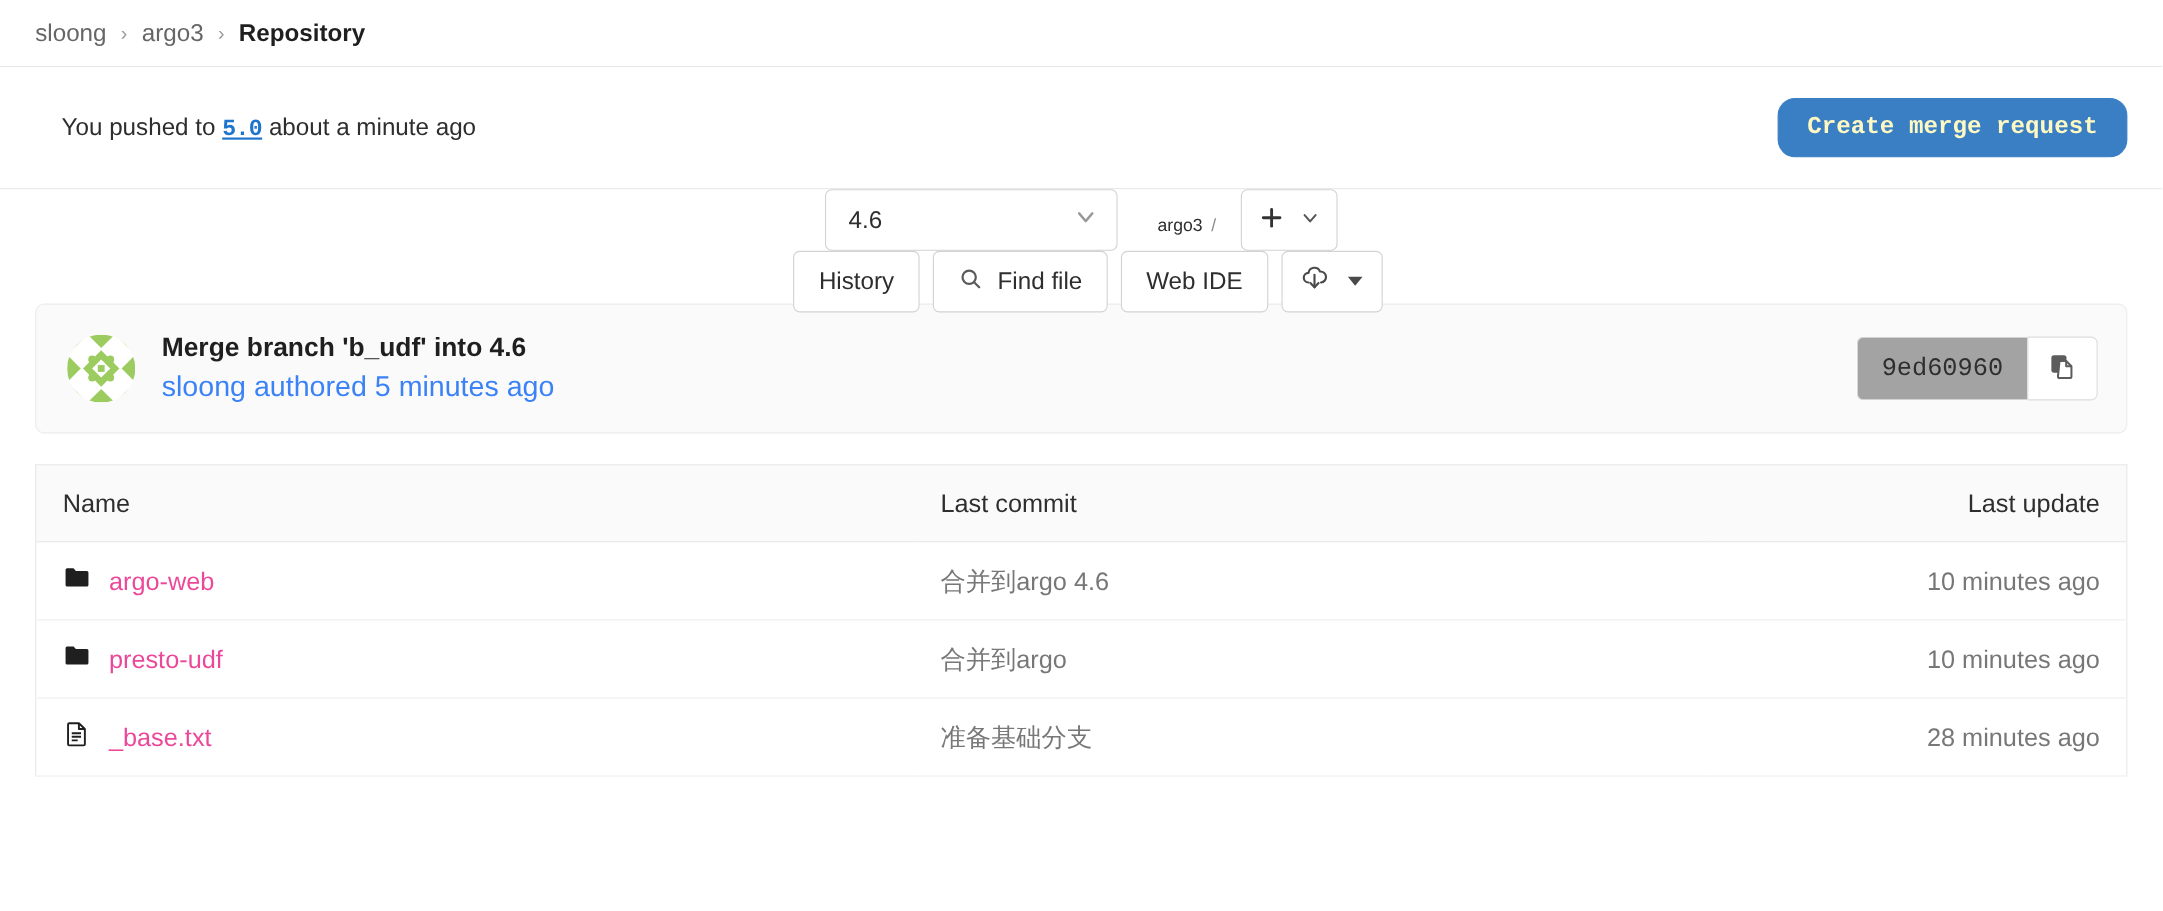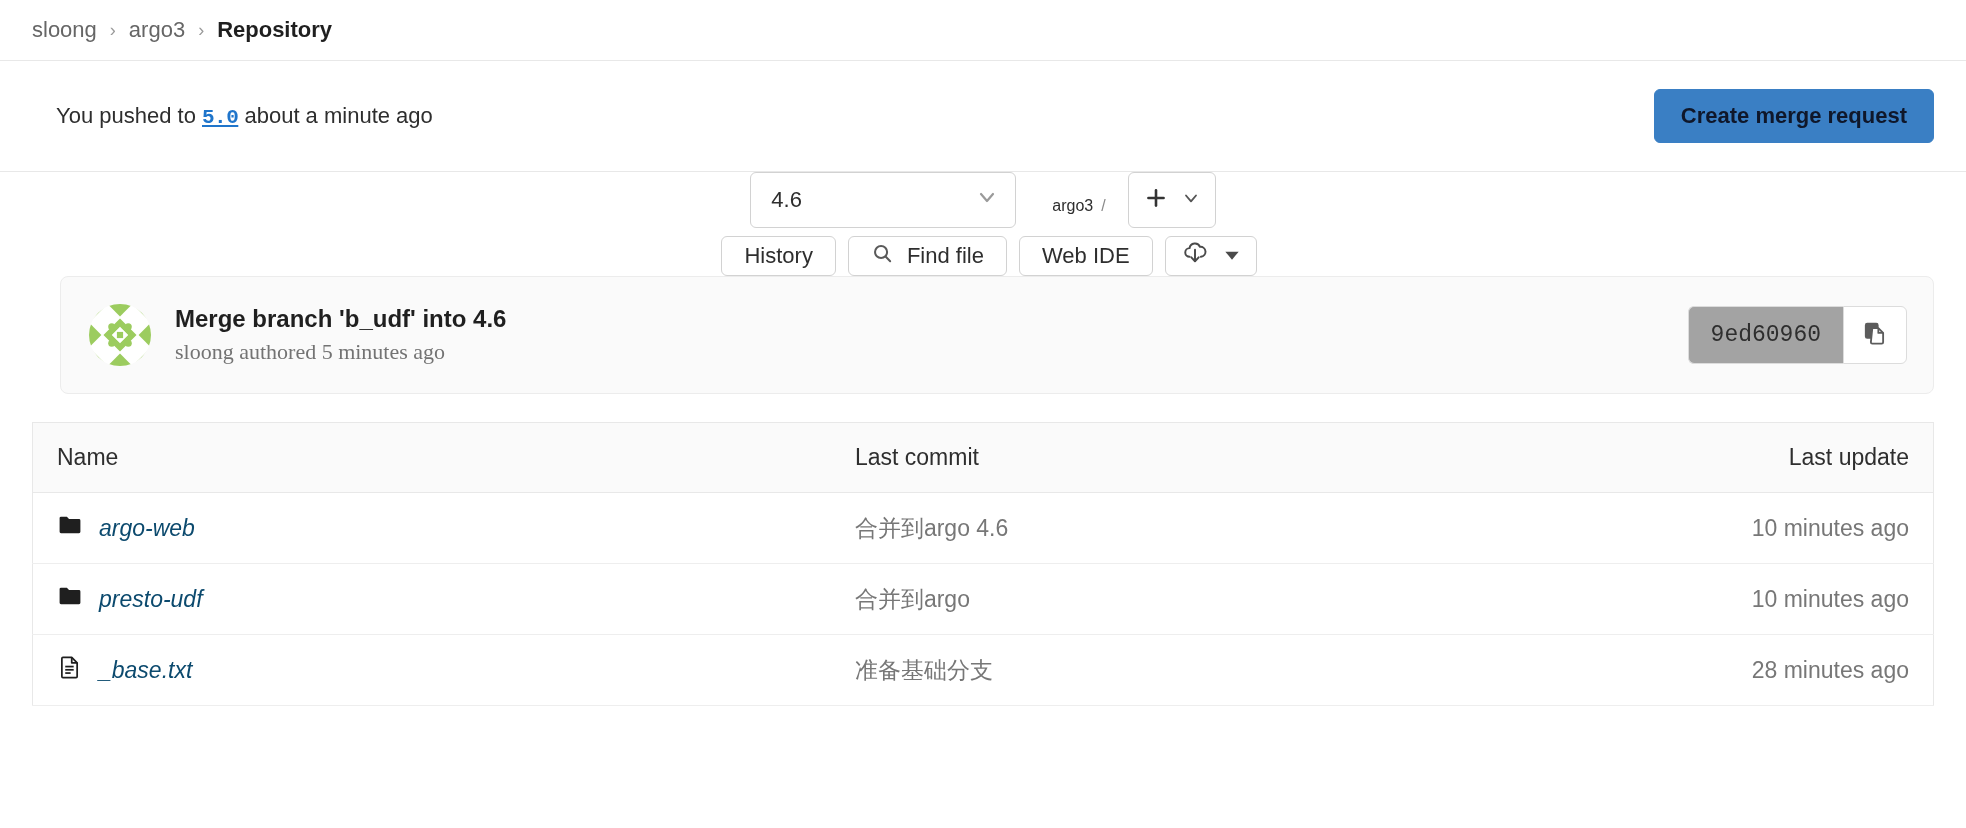--- a/index.html
+++ b/index.html
@@ -48,28 +48,28 @@
   .push-text { font-size: 22px; color: #2e2e2e; }
   .push-branch {
     font-family: "Liberation Mono", monospace;
     color: #1f75cb;
     font-weight: 700;
     font-size: 21px;
     letter-spacing: -0.5px;
   }
   .btn-primary {
     background: #3a7fc4;
-    color: #0f172a;
+    color: #fef9c3;
     border: 1px solid #3a7fc4;
-    border-radius: 6px;
+    border-radius: 16px;
     font-size: 22px;
     font-weight: 700;
     padding: 14px 26px;
     cursor: pointer;
-    font-family: Liberation Sans, sans-serif;
+    font-family: Liberation Mono, monospace;
     line-height: 1.1;
   }
 
   
   .toolbar {
     height: 104px;
     display: flex;
     align-items: center;
     justify-content: space-between;
     padding: 0 32px;
@@ -109,38 +109,38 @@
     background: #ffffff;
     display: flex;
     align-items: center;
     justify-content: center;
     gap: 12px;
     cursor: pointer;
   }
   .plus-glyph { font-size: 28px; color: #333; line-height: 1; font-weight: 400; }
 
   .tb-btn {
-    height: 40px;
+    height: 56px;
     border: 1px solid #d2d2d2;
     background: #ffffff;
     font-size: 22px;
     color: #2e2e2e;
     padding: 0 22px;
     display: flex;
     align-items: center;
     gap: 13px;
     cursor: pointer;
     font-family: "Liberation Sans", sans-serif;
     border-radius: 6px;
     margin-left: 12px;
   }
   .tb-btn.icon-only { padding: 0 16px; gap: 16px; }
 
   
-  .commit-wrap { padding: 0 32px; margin-left: 28px; }
+  .commit-wrap { padding: 0 32px; }
   .commit-panel {
     background: #fafafa;
     border: 1px solid #ececec;
     border-radius: 8px;
     height: 118px;
     display: flex;
     align-items: center;
     justify-content: space-between;
     padding: 0 26px 0 28px;
   }
@@ -153,25 +153,24 @@
     flex: none;
   }
   .commit-meta { margin-left: 24px; }
   .commit-title {
     font-size: 24px;
     font-weight: 700;
     color: #1f1f1f;
     line-height: 1.32;
   }
   .commit-sub {
-    font-size: 22px;
-    color: #737373;
+    font-size: 26px;
+    color: #3b82f6;
     line-height: 1.35;
     margin-top: 2px;
-    font-family: Liberation Serif, serif;
   }
   .sha-group { display: flex; align-items: stretch; height: 58px; }
   .sha-box {
     border: 1px solid #dcdcdc;
     border-right: none;
     border-radius: 6px 0 0 6px;
     background: #a3a3a3;
     display: flex; align-items: center;
     padding: 0 22px;
     font-family: "Liberation Mono", monospace;
@@ -209,21 +208,21 @@
   .file-table tbody td {
     padding: 19px 24px;
     border-bottom: 1px solid #eeeeee;
     font-size: 23px;
     vertical-align: middle;
   }
   .col-name { width: 42%; }
   .col-commit { width: 38%; }
   .col-update { width: 20%; }
   .name-cell { display: flex; align-items: center; gap: 16px; }
-  .name-link { color: #0c4a6e; text-decoration: none; font-style: italic; }
+  .name-link { color: #ec4899; text-decoration: none; }
   .commit-msg { color: #777777; }
   .update-cell { text-align: right; color: #777777; }
 </style>
 </head>
 <body>
 
 <div class="page">
 
   <div class="breadcrumb-bar">
     <a class="crumb" href="#">sloong</a>

